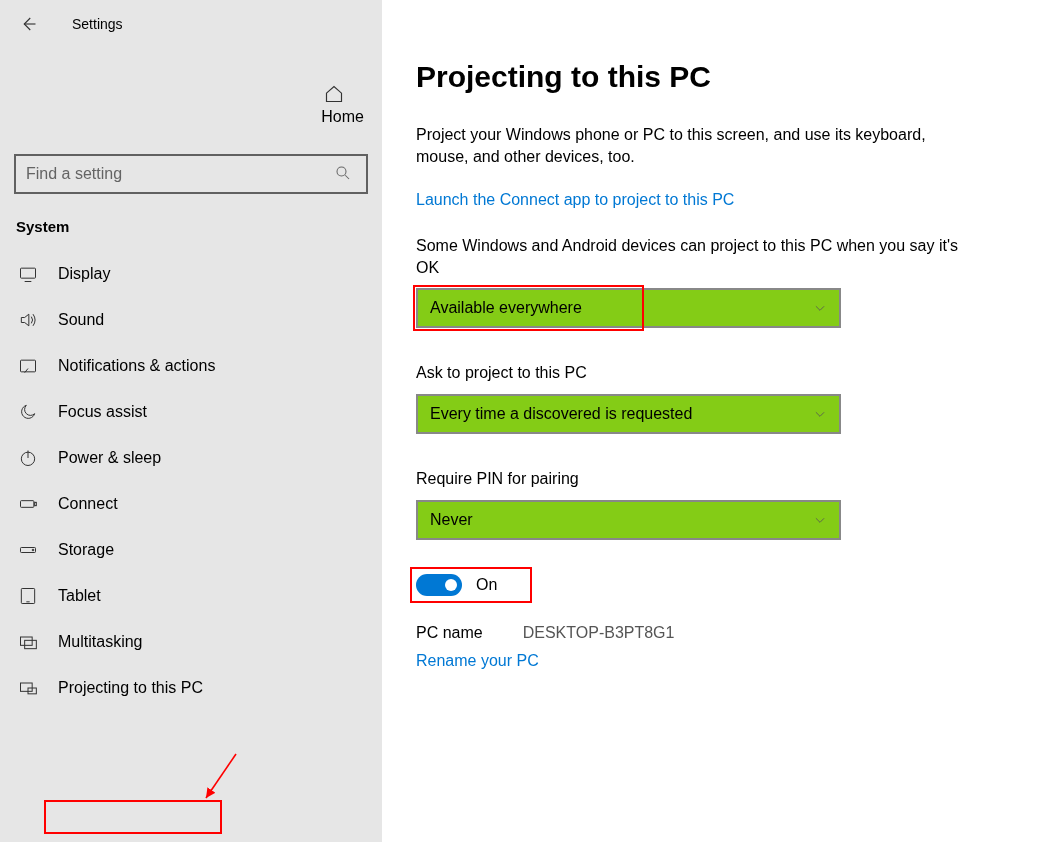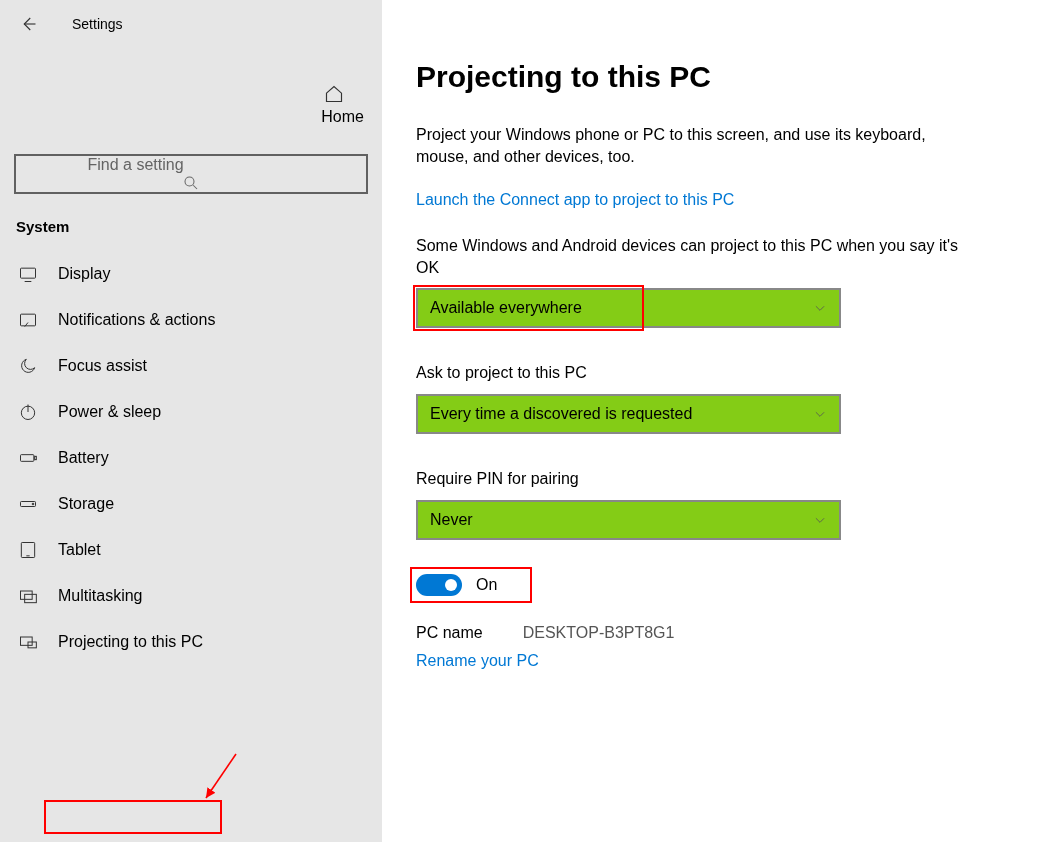--- a/index.html
+++ b/index.html
@@ -9,21 +9,21 @@
     .sidebar { width: 382px; background: #e6e6e6; position: relative; }
     .titlebar { display: flex; align-items: center; padding: 14px 18px; }
     .back-btn { width: 20px; height: 20px; display: flex; align-items: center; justify-content: center; cursor: pointer; margin-right: 34px; }
     .app-title { font-size: 14px; color: #000; }
 
     .home-row { display: flex; align-items: flex-end; padding: 10px 18px; margin-top: 26px; cursor: pointer; flex-direction: column; }
     .home-row .icon-slot { width: 22px; margin-right: 18px; }
     .home-label { font-size: 16px; color: #000; }
 
     .search-box-wrap { padding: 0 14px; margin-top: 18px; }
-    .search-box { width: 100%; height: 40px; border: 2px solid #616161; background: #e6e6e6; display: flex; align-items: center; padding: 0 10px; flex-direction: column; }
+    .search-box { width: 100%; height: 40px; border: 2px solid #616161; background: #e6e6e6; display: flex; align-items: center; padding: 0 10px; }
     .search-input { flex: 1; border: none; background: transparent; font-size: 16px; color: #000; outline: none; }
     .search-input::placeholder { color: #646464; }
     .search-icon-btn { background: none; border: none; cursor: pointer; padding: 0 4px; }
 
     .category-header { font-size: 15px; font-weight: 600; padding: 24px 16px 16px; color: #000; }
 
     .nav-list { list-style: none; }
     .nav-item { display: flex; align-items: center; padding: 13px 18px; cursor: pointer; font-size: 16px; color: #000; position: relative; }
     .nav-item .icon-slot { width: 22px; margin-right: 18px; display: flex; align-items: center; }
     .nav-item .icon-slot svg { width: 20px; height: 20px; stroke: #333; fill: none; stroke-width: 1.2; }
@@ -99,20 +99,30 @@
           <svg viewBox="0 0 24 24">
             <rect x="3" y="5" width="18" height="12" rx="1"></rect>
             <path d="M8 21 H16"></path>
           </svg>
         </span>
       <span>Display</span>
     </li>
     <li class="nav-item">
       <span class="icon-slot">
           <svg viewBox="0 0 24 24">
+            <path d="M4 9 H8 L13 5 V19 L8 15 H4 Z"></path>
+            <path d="M16 8 Q19 12 16 16"></path>
+            <path d="M18 5 Q23 12 18 19"></path>
+          </svg>
+        </span>
+      <span>Sound</span>
+    </li>
+    <li class="nav-item">
+      <span class="icon-slot">
+          <svg viewBox="0 0 24 24">
             <rect x="3" y="5" width="18" height="14" rx="1"></rect>
             <path d="M8 20 L12 15"></path>
           </svg>
         </span>
       <span>Notifications &amp; actions</span>
     </li>
     <li class="nav-item">
       <span class="icon-slot">
           <svg viewBox="0 0 24 24">
             <path d="M20 14 A8 8 0 1 1 10 4 A6 6 0 0 0 20 14 Z"></path>
@@ -129,21 +139,21 @@
         </span>
       <span>Power &amp; sleep</span>
     </li>
     <li class="nav-item">
       <span class="icon-slot">
           <svg viewBox="0 0 24 24">
             <rect x="3" y="8" width="16" height="8" rx="1"></rect>
             <rect x="20" y="10" width="2" height="4"></rect>
           </svg>
         </span>
-      <span>Battery</span>
+      <span>Connect</span>
     </li>
     <li class="nav-item">
       <span class="icon-slot">
           <svg viewBox="0 0 24 24">
             <rect x="3" y="9" width="18" height="6" rx="1"></rect>
             <circle cx="18" cy="12" r="1" fill="#333"></circle>
           </svg>
         </span>
       <span>Storage</span>
     </li>

